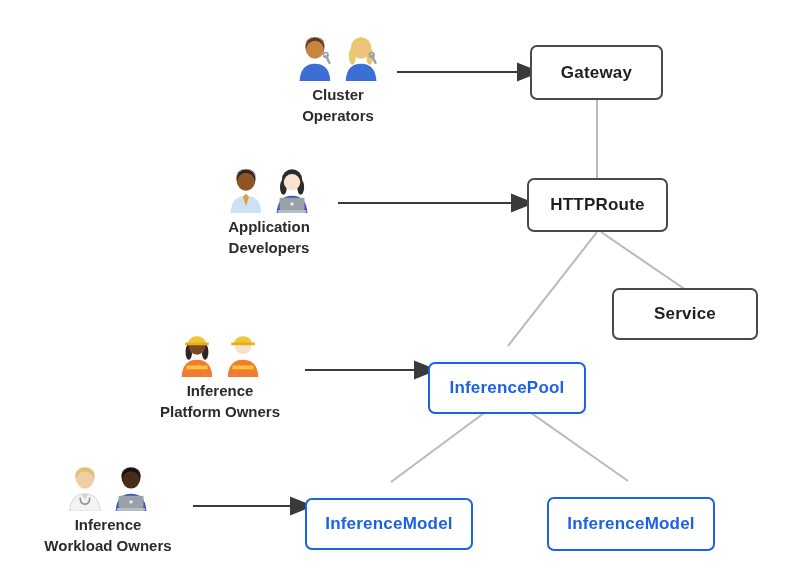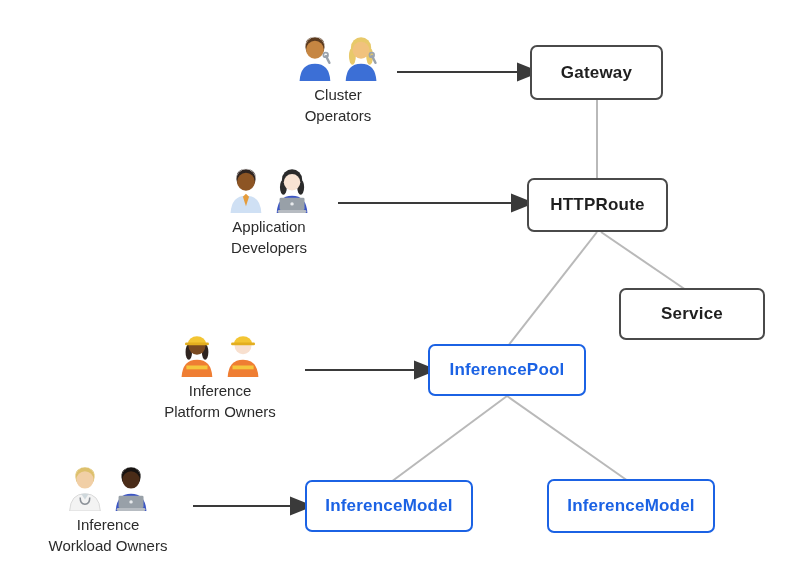--- a/index.html
+++ b/index.html
@@ -34,44 +34,46 @@
     font-size: 17px;
     letter-spacing: 0.2px;
   }
   .node.dark {
     border: 2.5px solid #4a4a4a;
     color: #1f1f1f;
   }
   .node.blue {
     border: 2px solid #1b62e4;
     color: #1b62e4;
+    margin-top: 18px;
   }
   .persona {
     position: absolute;
     display: flex;
     flex-direction: column;
     align-items: center;
     z-index: 2;
     text-align: center;
   }
   .persona .emoji-pair {
     height: 48px;
     display: block;
   }
   .persona .persona-label {
     margin-top: 3px;
     font-size: 15px;
     line-height: 1.42;
     color: #2b2b2b;
     white-space: pre-line;
+    font-weight: bold;
   }
   
   #node-gateway            { left: 530px; top: 45px;  width: 133px; height: 55px; }
   #node-httproute          { left: 527px; top: 178px; width: 141px; height: 54px; }
-  #node-service            { left: 612px; top: 288px; width: 146px; height: 52px; margin-left: 7px; }
+  #node-service            { left: 612px; top: 288px; width: 146px; height: 52px; }
   #node-inferencepool      { left: 428px; top: 344px; width: 158px; height: 52px; }
   #node-inferencemodel-a   { left: 305px; top: 480px; width: 168px; height: 52px; }
   #node-inferencemodel-b   { left: 547px; top: 479px; width: 168px; height: 54px; }
   
   #persona-cluster-operators    { left: 258px; top: 33px;  width: 160px; }
   #persona-application-developers { left: 189px; top: 165px; width: 160px; justify-content: center; }
   #persona-inference-platform-owners { left: 130px; top: 329px; width: 180px; }
   #persona-inference-workload-owners { left: 18px;  top: 463px; width: 180px; }
 </style>
 </head>

